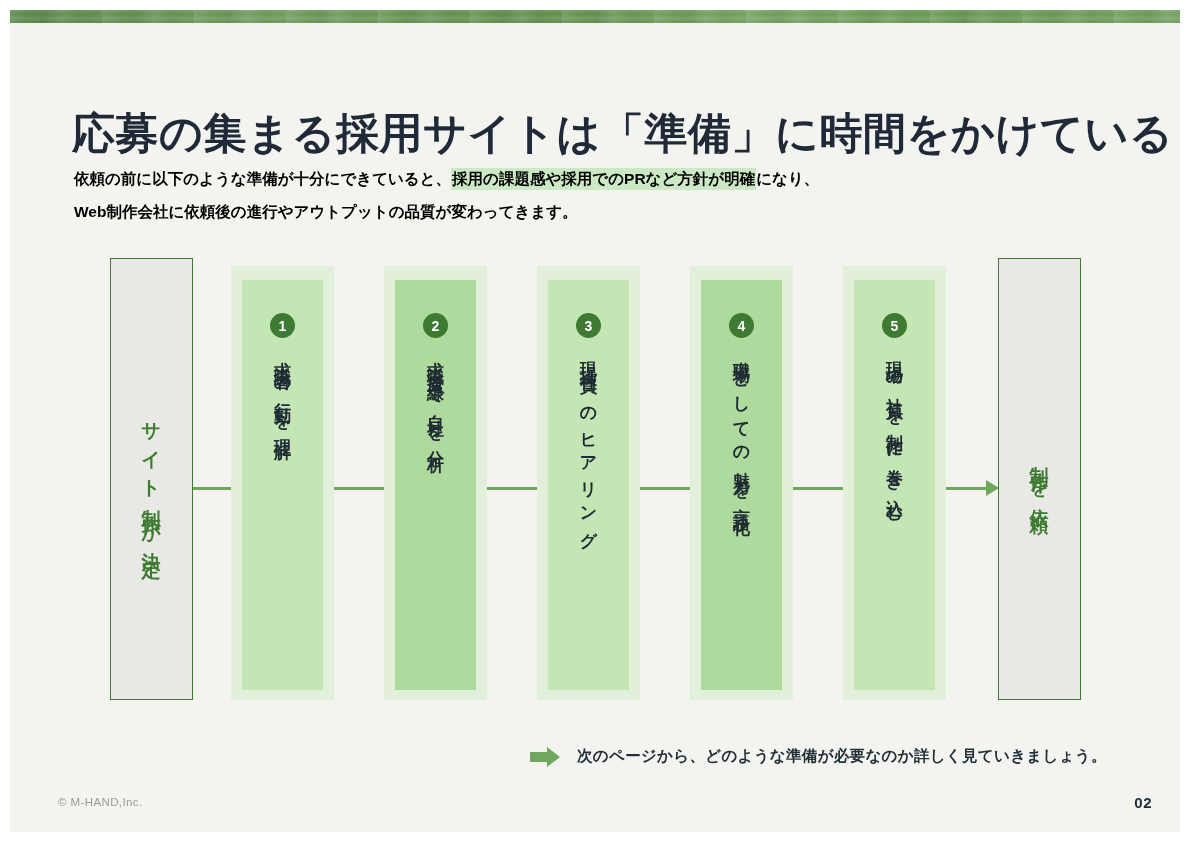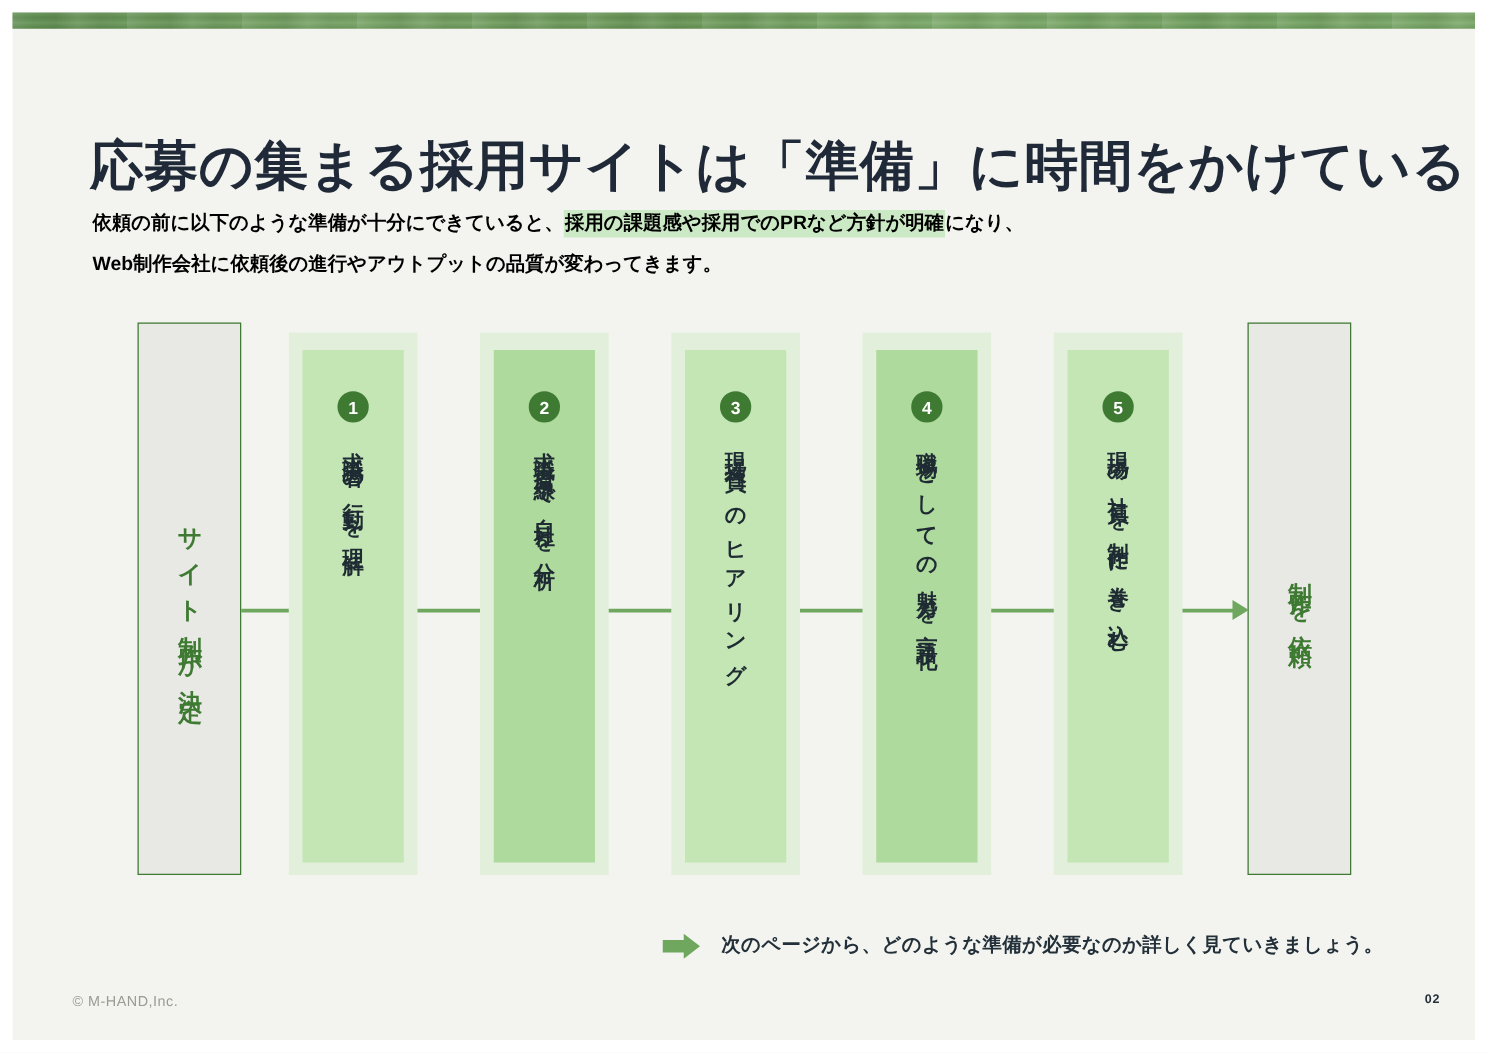--- a/index.html
+++ b/index.html
@@ -200,21 +200,21 @@
     top: 786px;
     font-size: 11.5px;
     color: #9b9b93;
     letter-spacing: 0.4px;
     margin-left: 20px;
   }
   #page-number {
     position: absolute;
     right: 28px;
     top: 784px;
-    font-size: 10px;
+    font-size: 15px;
     font-weight: bold;
     color: #23303a;
     letter-spacing: 0.5px;
   }
 </style>
 </head>
 <body>
 
 <div id="slide">
 

